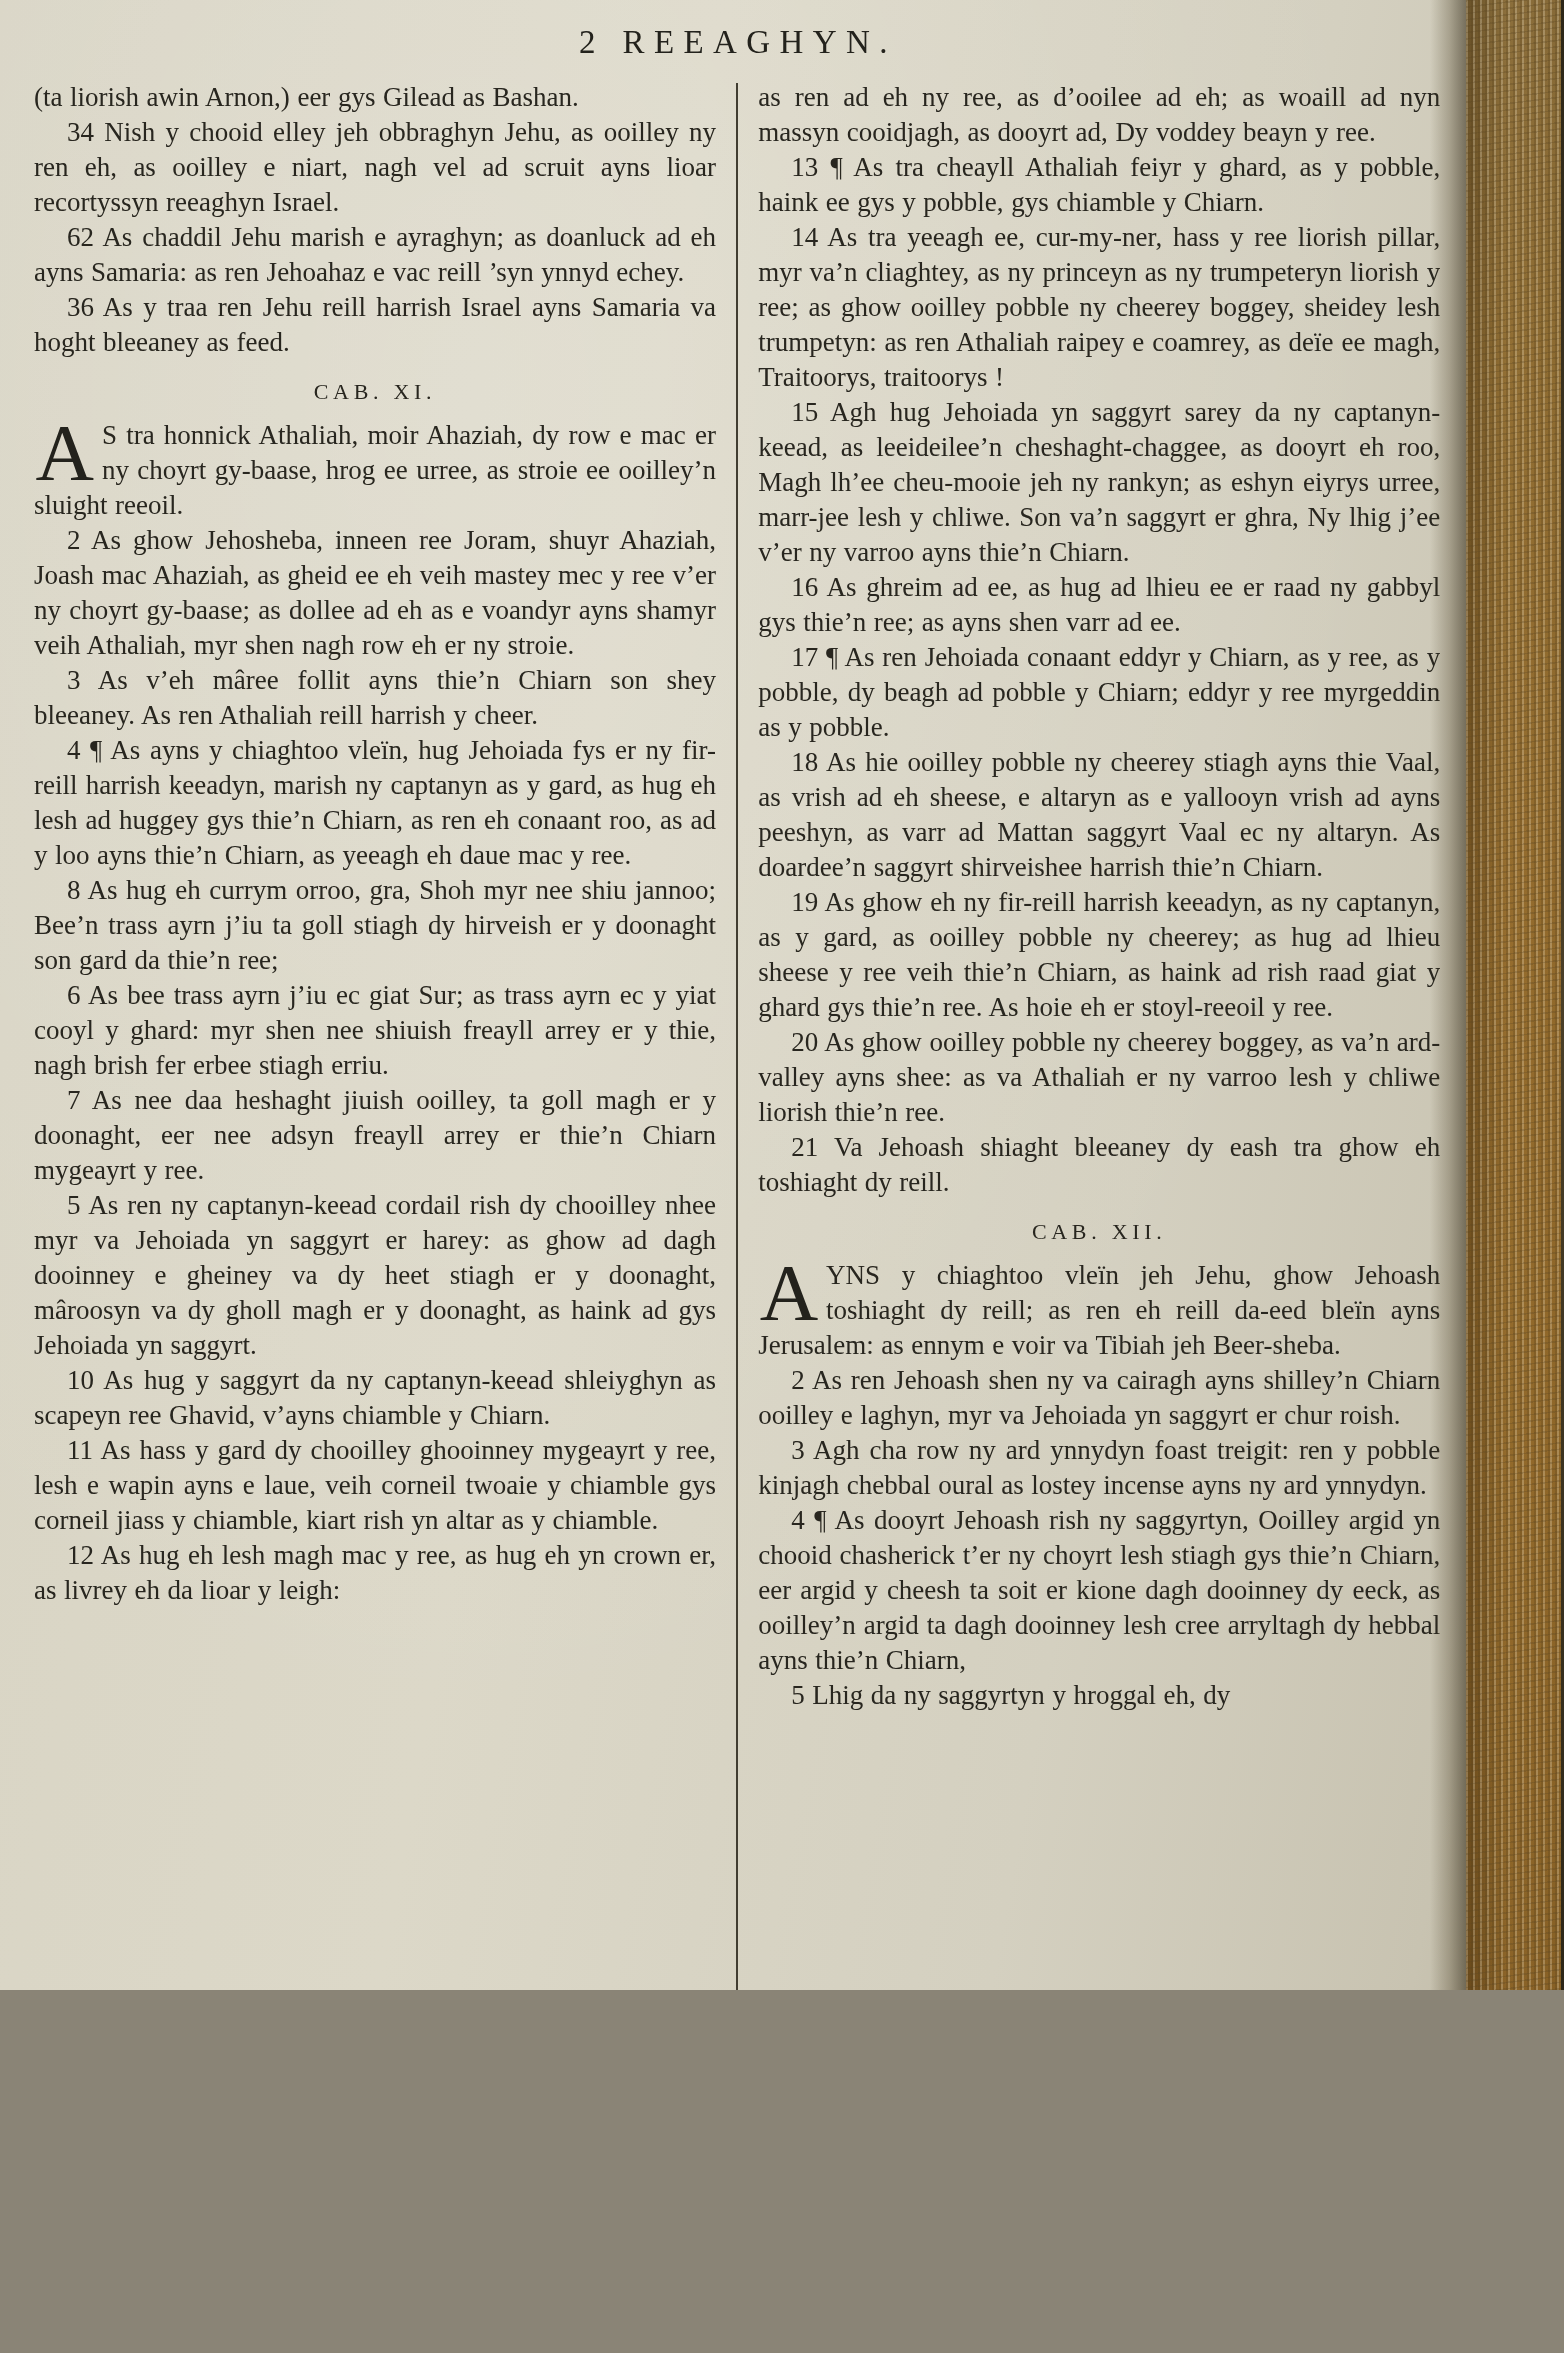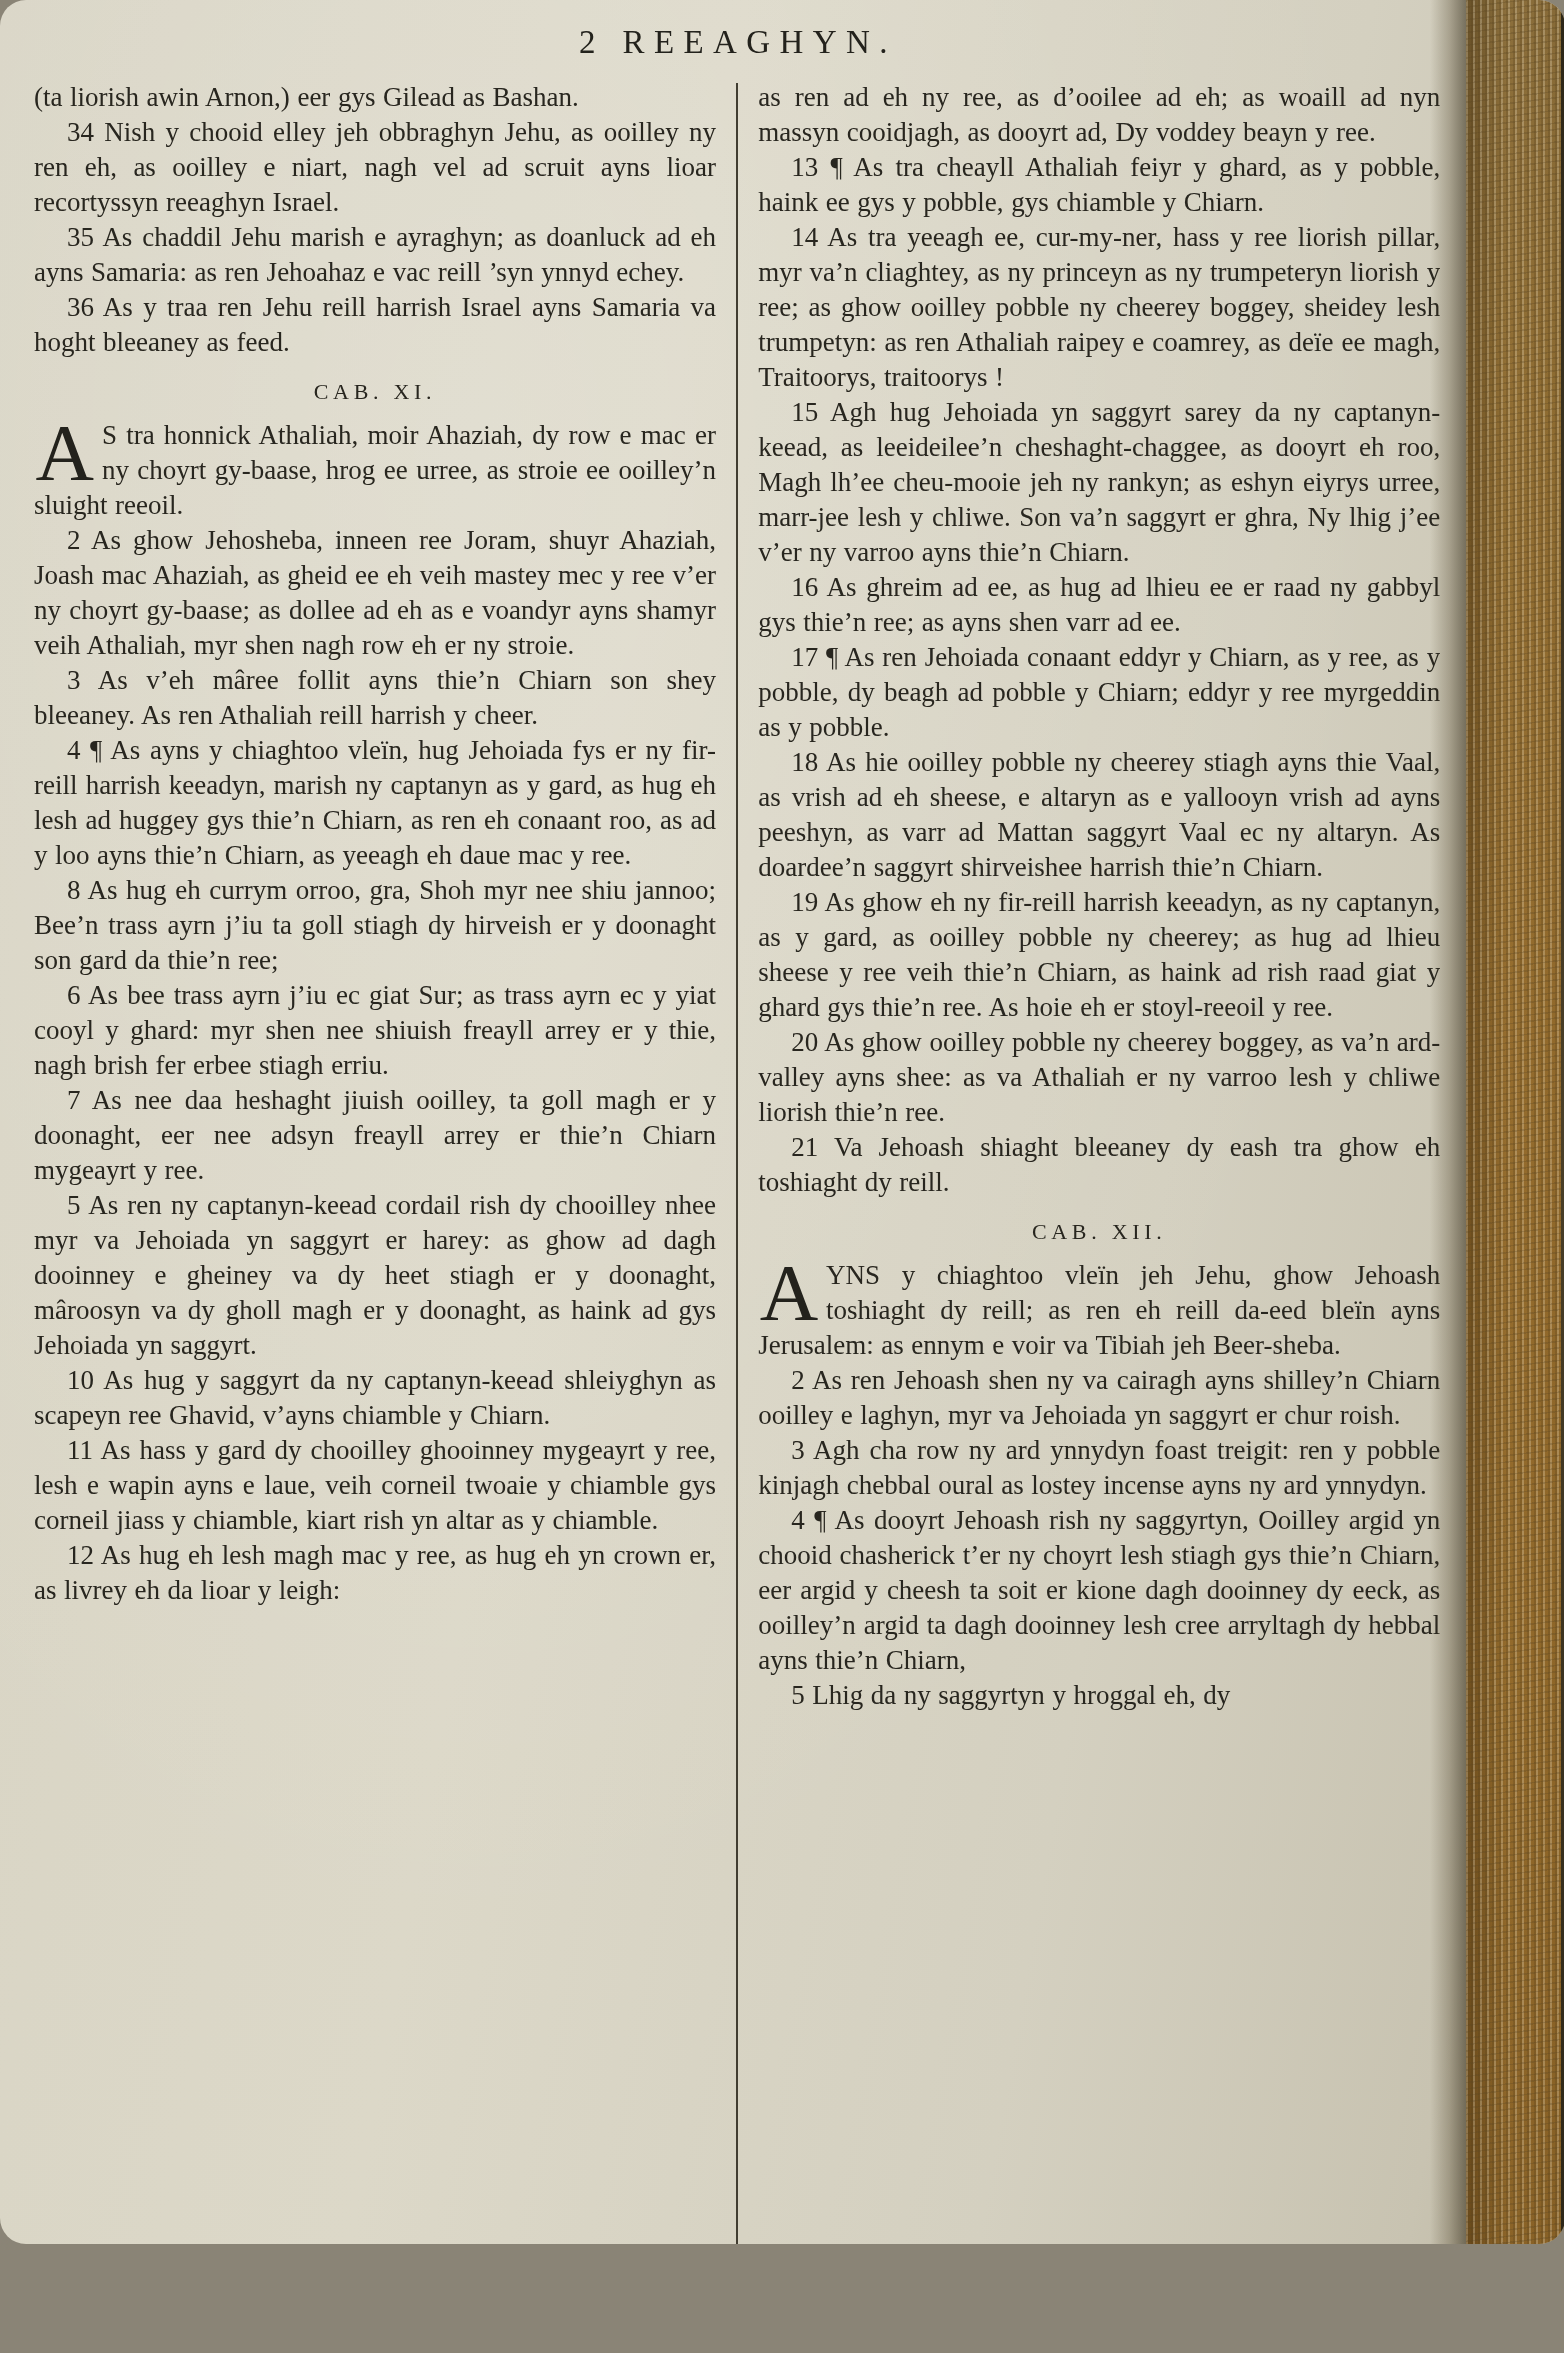--- a/index.html
+++ b/index.html
@@ -1,25 +1,24 @@
 <!DOCTYPE html>
 <html style="font-size:12.5px"><head>
 <meta charset="utf-8">
 <style>
   html,body{margin:0;padding:0;background:#8a8476;}
   .page{
     position:relative;
-    width:1565px;height:2244px;
+    width:1565px;height:1990px;
     background:
       radial-gradient(ellipse at 30% 20%, rgba(255,255,255,.18), rgba(0,0,0,0) 60%),
       linear-gradient(100deg,#d8d4c4 0%,#dcd8c8 38%,#d4d0c0 70%,#c8c3b1 92%,#bdb7a3 100%);
     font-family:"Liberation Serif","DejaVu Serif",serif;
     color:#28261f;
     overflow:hidden;
-    border-radius:26px;
   }
   
   .running-head{
     position:absolute;top:23.5px;left:34px;width:1408px;
     text-align:center;font-size:33px;letter-spacing:9.4px;
     color:#23221c;
   }
   
   .columns{
     position:absolute;top:80px;left:34px;width:1408px;height:2269px;
@@ -68,21 +67,21 @@
 <body>
 
 <div class="page">
 
   <div class="running-head">2 REEAGHYN.</div>
 
   <div class="columns">
     <div class="col">
         <p class="verse no-indent">(ta liorish awin Arnon,) eer gys Gilead as Bashan.</p>
         <p class="verse">34 Nish y chooid elley jeh obbraghyn Jehu, as ooilley ny ren eh, as ooilley e niart, nagh vel ad scruit ayns lioar recortyssyn reeaghyn Israel.</p>
-        <p class="verse">35 As chaddil Jehu marish e ayraghyn; as doanluck ad eh ayns Samaria: as ren Jehoahaz e vac reill ’syn ynnyd echey.</p>
+        <p class="verse">62 As chaddil Jehu marish e ayraghyn; as doanluck ad eh ayns Samaria: as ren Jehoahaz e vac reill ’syn ynnyd echey.</p>
         <p class="verse">36 As y traa ren Jehu reill harrish Israel ayns Samaria va hoght bleeaney as feed.</p>
         <h2 class="chapter-heading">CAB. XI.</h2>
         <p class="verse dropcap-para"><span class="dropcap">A</span>S tra honnick Athaliah, moir Ahaziah, dy row e mac er ny choyrt gy-baase, hrog ee urree, as stroie ee ooilley’n sluight reeoil.</p>
         <p class="verse">2 As ghow Jehosheba, inneen ree Joram, shuyr Ahaziah, Joash mac Ahaziah, as gheid ee eh veih mastey mec y ree v’er ny choyrt gy-baase; as dollee ad eh as e voandyr ayns shamyr veih Athaliah, myr shen nagh row eh er ny stroie.</p>
         <p class="verse">3 As v’eh mâree follit ayns thie’n Chiarn son shey bleeaney. As ren Athaliah reill harrish y cheer.</p>
         <p class="verse">4 ¶ As ayns y chiaghtoo vleïn, hug Jehoiada fys er ny fir-reill harrish keeadyn, marish ny captanyn as y gard, as hug eh lesh ad huggey gys thie’n Chiarn, as ren eh conaant roo, as ad y loo ayns thie’n Chiarn, as yeeagh eh daue mac y ree.</p>
         <p class="verse">8 As hug eh currym orroo, gra, Shoh myr nee shiu jannoo; Bee’n trass ayrn j’iu ta goll stiagh dy hirveish er y doonaght son gard da thie’n ree;</p>
         <p class="verse">6 As bee trass ayrn j’iu ec giat Sur; as trass ayrn ec y yiat cooyl y ghard: myr shen nee shiuish freayll arrey er y thie, nagh brish fer erbee stiagh erriu.</p>
         <p class="verse">7 As nee daa heshaght jiuish ooilley, ta goll magh er y doonaght, eer nee adsyn freayll arrey er thie’n Chiarn mygeayrt y ree.</p>
         <p class="verse">5 As ren ny captanyn-keead cordail rish dy chooilley nhee myr va Jehoiada yn saggyrt er harey: as ghow ad dagh dooinney e gheiney va dy heet stiagh er y doonaght, mâroosyn va dy gholl magh er y doonaght, as haink ad gys Jehoiada yn saggyrt.</p>

